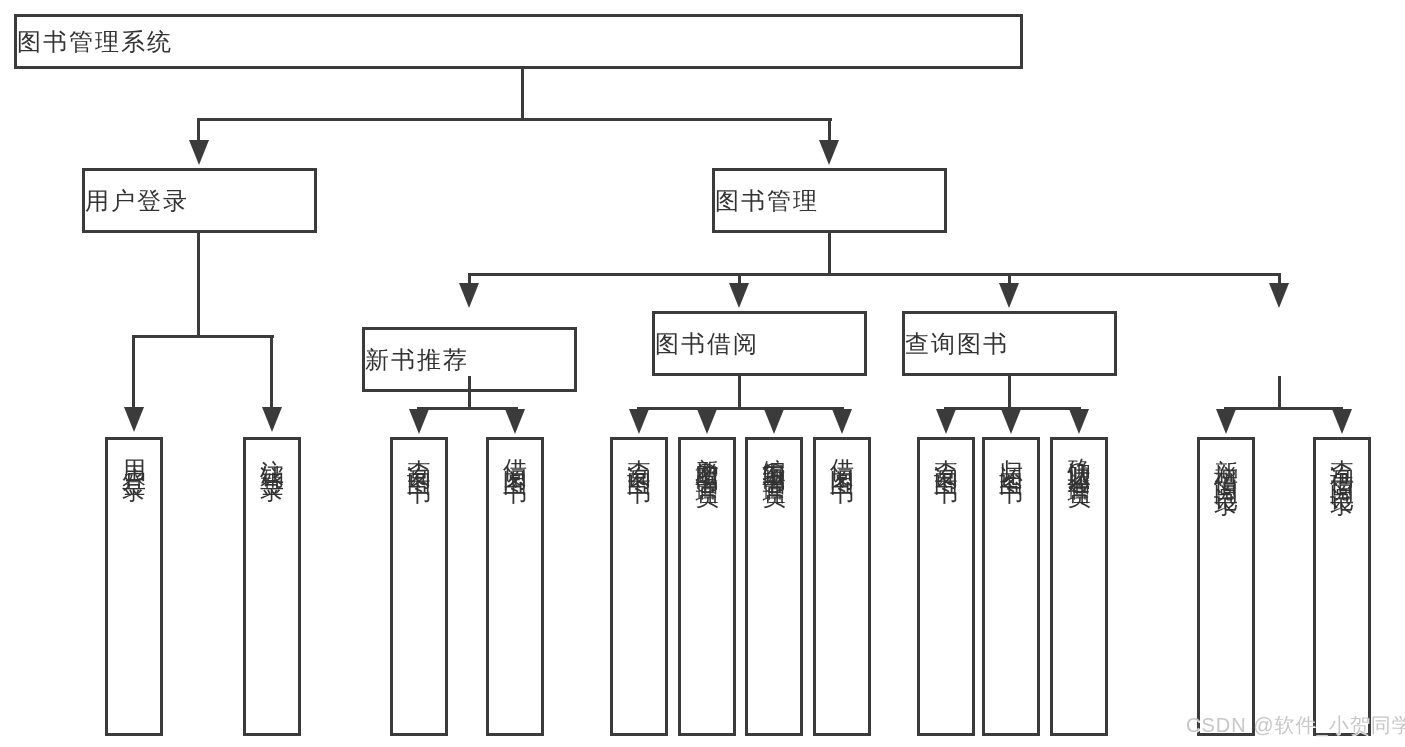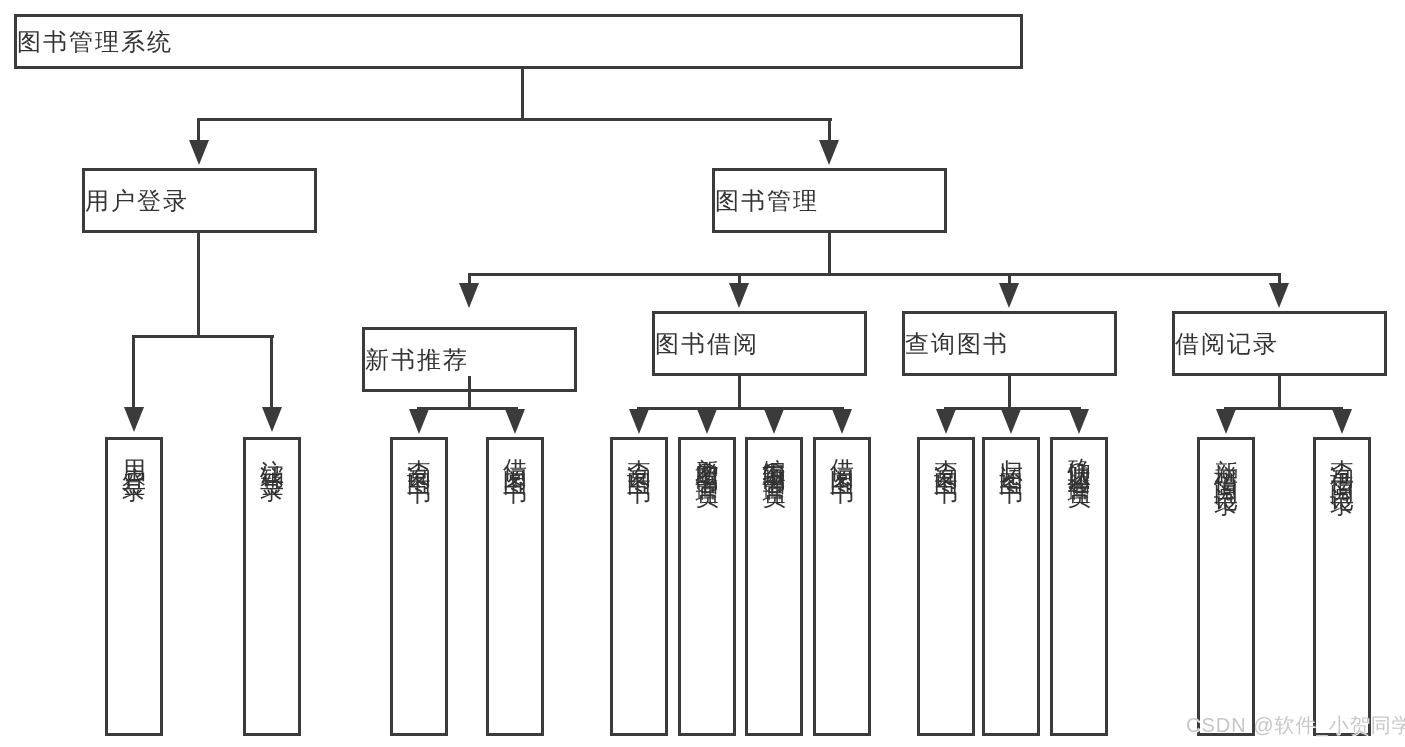--- a/index.html
+++ b/index.html
@@ -98,23 +98,20 @@
 
   <div class="box" style="left:362px;top:311px;width:215px;height:65px;margin-top:16px;">
     <span>新书推荐</span>
   </div>
   <div class="box" style="left:632px;top:311px;width:215px;height:65px;margin-left:20px;">
     <span>图书借阅</span>
   </div>
   <div class="box" style="left:902px;top:311px;width:215px;height:65px;">
     <span>查询图书</span>
   </div>
-  <div class="box" style="left:1172px;top:311px;width:215px;height:65px;">
-    <span>借阅记录</span>
-  </div>
 
   <div class="line" style="left:468px;top:376px;width:3px;height:32px;"></div>
   <div class="line" style="left:417px;top:407px;width:101px;height:3px;"></div>
   <div class="arrow" style="left:409px;top:409px;"></div>
   <div class="arrow" style="left:505px;top:409px;"></div>
 
   <div class="line" style="left:738px;top:376px;width:3px;height:32px;"></div>
   <div class="line" style="left:637px;top:407px;width:207px;height:3px;"></div>
   <div class="arrow" style="left:629px;top:409px;"></div>
   <div class="arrow" style="left:697px;top:409px;"></div>

